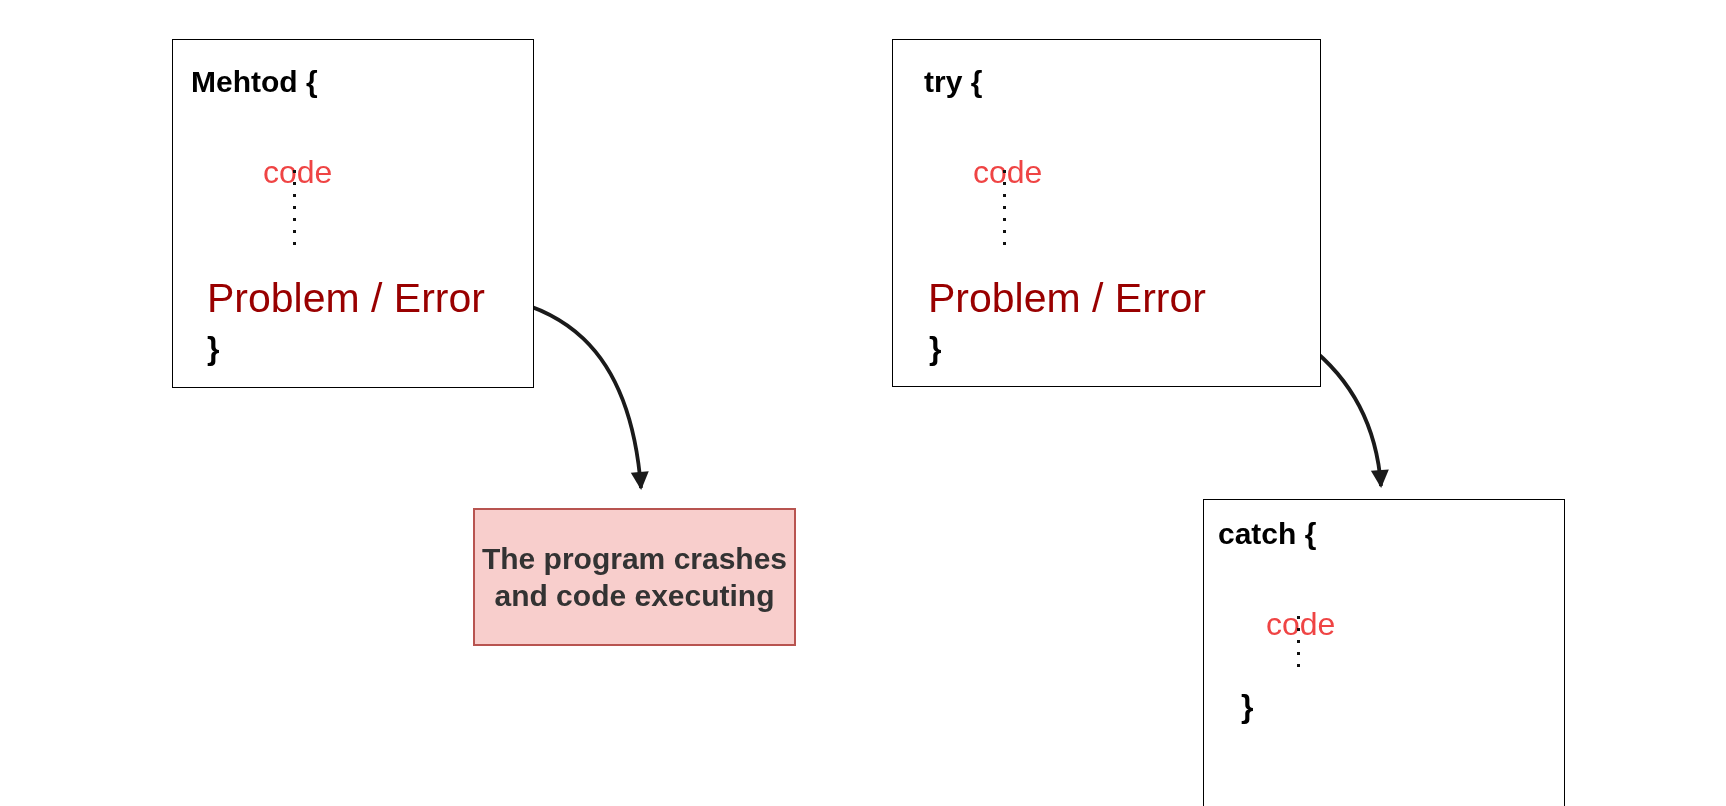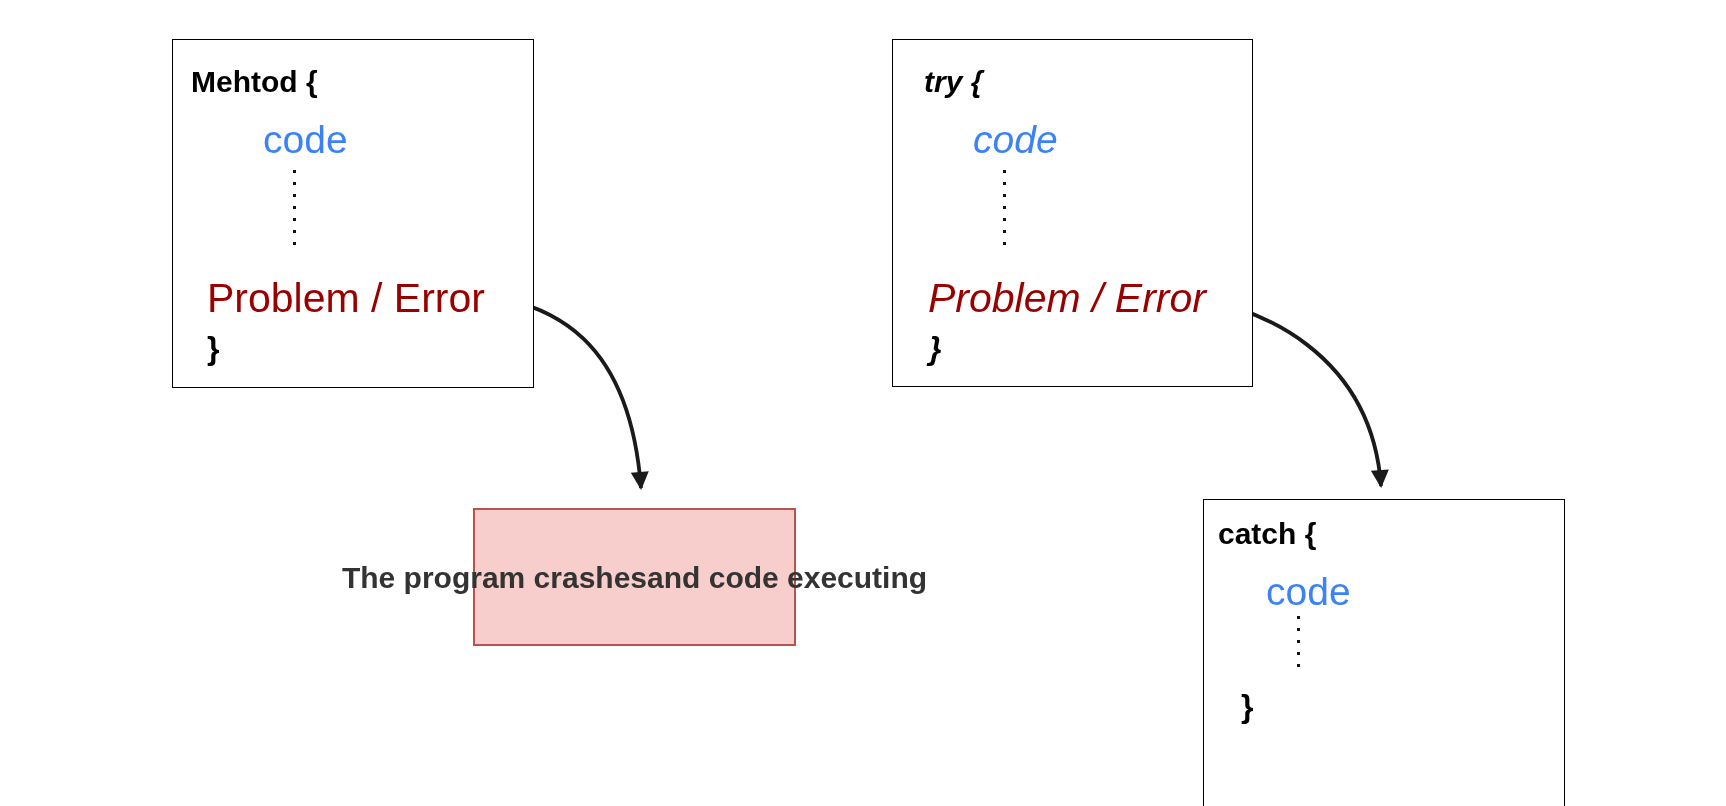--- a/index.html
+++ b/index.html
@@ -31,24 +31,25 @@
   .box-title {
     position: absolute;
     font-size: 30px;
     font-weight: bold;
     color: #000000;
     white-space: nowrap;
     line-height: 36px;
   }
   .code-label {
     position: absolute;
-    font-size: 39px;
-    color: #3b82f6;
+    font-size: 32px;
+    color: #ef4444;
     white-space: nowrap;
     line-height: 36px;
+    margin-top: 32px;
   }
   .error-label {
     position: absolute;
     font-size: 41px;
     color: #990000;
     white-space: nowrap;
     line-height: 36px;
   }
   .close-brace {
     position: absolute;
@@ -62,42 +63,42 @@
     width: 3px;
     background: repeating-linear-gradient(to bottom, #111111 0 3px, transparent 3px 12px);
   }
   #method-box { left: 172px; top: 39px; width: 362px; height: 349px; text-align: center; }
   #method-box .box-title   { left: 18px;  top: 24px; }
   #method-box .code-label  { left: 90px;  top: 82px; }
   #method-box .dots        { left: 120px; top: 130px; height: 79px; }
   #method-box .error-label { left: 34px;  top: 240px; }
   #method-box .close-brace { left: 34px;  top: 290px; }
 
-  #try-box { left: 892px; top: 39px; width: 361px; height: 348px; font-style: italic; }
+  #try-box { left: 892px; top: 39px; width: 429px; height: 348px; }
   #try-box .box-title   { left: 31px;  top: 24px; }
   #try-box .code-label  { left: 80px;  top: 82px; }
   #try-box .dots        { left: 110px; top: 130px; height: 79px; }
   #try-box .error-label { left: 35px;  top: 240px; }
   #try-box .close-brace { left: 36px;  top: 290px; }
 
   #catch-box { left: 1203px; top: 499px; width: 362px; height: 328px; padding-left: 48px; }
   #catch-box .box-title   { left: 14px; top: 16px; }
   #catch-box .code-label  { left: 62px; top: 74px; }
   #catch-box .dots        { left: 93px; top: 116px; height: 52px; }
   #catch-box .close-brace { left: 37px; top: 188px; }
 
   #crash-box {
     position: absolute;
     left: 473px; top: 508px;
     width: 323px; height: 138px;
     box-sizing: border-box;
     background: #f8cecc;
     border: 2px solid #b85450;
     display: flex;
-    flex-direction: row;
+    flex-direction: column;
     align-items: center;
     justify-content: center;
     text-align: center;
   }
   .crash-line {
     font-size: 30px;
     font-weight: bold;
     color: #333333;
     line-height: 37px;
     white-space: nowrap;

